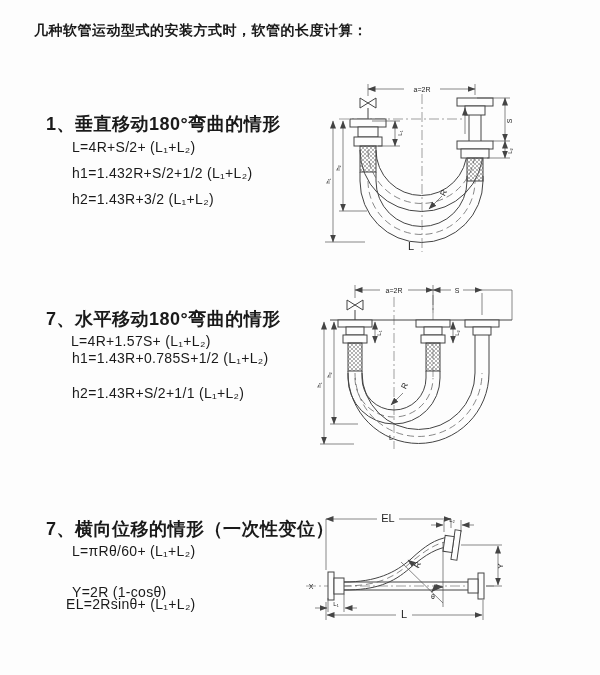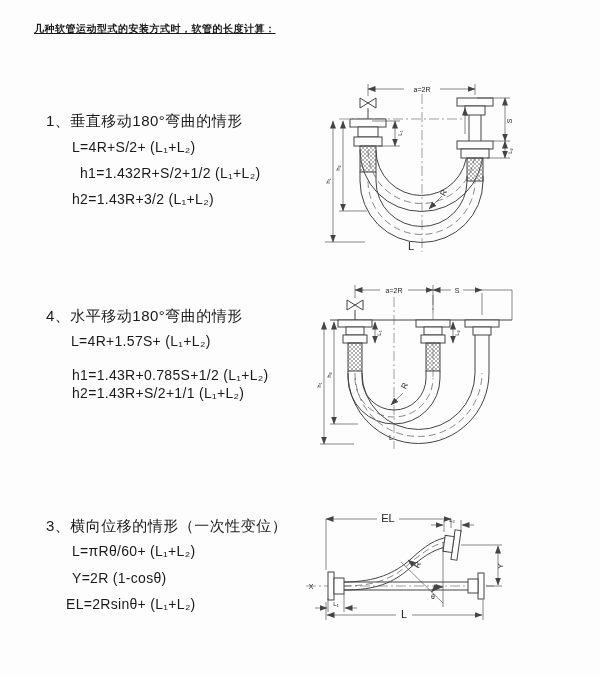--- a/index.html
+++ b/index.html
@@ -2,22 +2,22 @@
 <html><head>
 <meta charset="utf-8">
 <style>
   html,body{margin:0;padding:0;}
   body{
     width:600px;height:675px;overflow:hidden;position:relative;
     background:#fdfdfd;color:#1a1a1a;
     font-family:"Liberation Sans","DejaVu Sans",sans-serif;
   }
   .abs{position:absolute;}
-  .title{left:34px;top:22px;font-size:10px;font-weight:bold;letter-spacing:.5px;text-decoration:underline;}
-  .heading{font-size:15px;font-weight:normal;letter-spacing:.5px;}
+  .title{left:34px;top:22px;font-size:14px;font-weight:bold;letter-spacing:.5px;}
+  .heading{font-size:18px;font-weight:bold;letter-spacing:.5px;}
   .formula{font-size:14px;letter-spacing:.3px;}
   svg{position:absolute;overflow:visible;}
   svg text{fill:#222;font-family:"Liberation Sans","DejaVu Sans",sans-serif;}
   .ln{stroke:#444;stroke-width:1;fill:none;}
   .tn{stroke:#555;stroke-width:.7;fill:none;}
   .cl{stroke:#777;stroke-width:.7;fill:none;stroke-dasharray:10 3 2 3;}
   .dsh{stroke:#555;stroke-width:.7;fill:none;stroke-dasharray:7 4;}
   .fit{fill:#fdfdfd;stroke:#444;stroke-width:1;}
   .hbx{fill:url(#hx);stroke:#444;stroke-width:1;}
   .wbg{fill:#fdfdfd;stroke:none;}
@@ -34,21 +34,21 @@
     <pattern id="hx" width="4" height="4" patternUnits="userSpaceOnUse">
       <path d="M0,4L4,0M0,0L4,4" stroke="#666" stroke-width="0.5" fill="none"></path>
     </pattern>
   </defs>
 </svg>
 
 <div class="abs title">几种软管运动型式的安装方式时，软管的长度计算：</div>
 
 <div class="abs heading" style="left:46px;top:112px">1、垂直移动180°弯曲的情形</div>
 <div class="abs formula" style="left:72px;top:139px">L=4R+S/2+ (L₁+L₂)</div>
-<div class="abs formula" style="left:80px;top:165px">h1=1.432R+S/2+1/2 (L₁+L₂)</div>
+<div class="abs formula" style="left:72px;top:165px">h1=1.432R+S/2+1/2 (L₁+L₂)</div>
 <div class="abs formula" style="left:72px;top:191px">h2=1.43R+3/2 (L₁+L₂)</div>
 
 <svg style="left:315px;top:76px" width="275" height="180" viewBox="0 0 275 180">
 
   <path class="cl" d="M107,18 V176"></path>
   <path class="cl" d="M24,43 H148"></path>
 
   <g>
     <path class="ln" d="M45,74 A61.5,61.5 0 0 0 168,74"></path>
     <path class="ln" d="M61,74 A45.5,45.5 0 0 0 152,74"></path>
@@ -112,23 +112,23 @@
   <text class="t7" x="107" y="16" text-anchor="middle">a=2R</text>
   <text class="t6" x="15" y="105" transform="rotate(-90 15 105)" text-anchor="middle">h₁</text>
   <text class="t6" x="25" y="92" transform="rotate(-90 25 92)" text-anchor="middle">h₂</text>
   <text class="t6" x="87" y="57" transform="rotate(-90 87 57)" text-anchor="middle">L₁</text>
   <text class="t7" x="197" y="45" transform="rotate(-90 197 45)" text-anchor="middle">S</text>
   <text class="t6" x="197" y="75" transform="rotate(-90 197 75)" text-anchor="middle">L₂</text>
   <text class="t8" x="131" y="118" transform="rotate(-65 131 118)" text-anchor="middle">R</text>
   <text class="t11" x="96" y="174" text-anchor="middle">L</text>
 </svg>
 
-<div class="abs heading" style="left:46px;top:307px">4、水平移动180°弯曲的情形</div>
+<div class="abs heading" style="left:46px;top:307px">7、水平移动180°弯曲的情形</div>
 <div class="abs formula" style="left:71px;top:333px">L=4R+1.57S+ (L₁+L₂)</div>
-<div class="abs formula" style="left:72px;top:367px">h1=1.43R+0.785S+1/2 (L₁+L₂)</div>
+<div class="abs formula" style="left:72px;top:350px">h1=1.43R+0.785S+1/2 (L₁+L₂)</div>
 <div class="abs formula" style="left:72px;top:385px">h2=1.43R+S/2+1/1 (L₁+L₂)</div>
 
 <svg style="left:310px;top:283px" width="285" height="170" viewBox="0 0 285 170">
   <path class="cl" d="M84,14 V166"></path>
   <path class="cl" d="M123,12 V95"></path>
 
   <g>
     <path class="ln" d="M165,52 V90 M179,52 V90"></path>
     <path class="ln" d="M38,90 A70.5,70.5 0 0 0 179,90"></path>
     <path class="ln" d="M52,90 A56.5,56.5 0 0 0 165,90"></path>
@@ -195,23 +195,23 @@
   <text class="t7" x="84" y="10" text-anchor="middle">a=2R</text>
   <text class="t7" x="147" y="10" text-anchor="middle">S</text>
   <text class="t6" x="11" y="102" transform="rotate(-90 11 102)" text-anchor="middle">h₁</text>
   <text class="t6" x="21" y="92" transform="rotate(-90 21 92)" text-anchor="middle">h₂</text>
   <text class="t6" x="71" y="50" transform="rotate(-90 71 50)" text-anchor="middle">L₁</text>
   <text class="t6" x="149" y="50" transform="rotate(-90 149 50)" text-anchor="middle">L₂</text>
   <text class="t8" x="97" y="104" transform="rotate(-65 97 104)" text-anchor="middle">R</text>
   <text class="t7" x="81" y="157" text-anchor="middle">L</text>
 </svg>
 
-<div class="abs heading" style="left:46px;top:517px">3、横向位移的情形（一次性变位）</div>
+<div class="abs heading" style="left:46px;top:517px">7、横向位移的情形（一次性变位）</div>
 <div class="abs formula" style="left:72px;top:543px">L=πRθ/60+ (L₁+L₂)</div>
-<div class="abs formula" style="left:72px;top:570px">Y=2R (1-cosθ)</div>
+<div class="abs formula" style="left:72px;top:584px">Y=2R (1-cosθ)</div>
 <div class="abs formula" style="left:66px;top:596px">EL=2Rsinθ+ (L₁+L₂)</div>
 
 <svg style="left:298px;top:502px" width="300" height="145" viewBox="0 0 300 145">
   <path class="cl" d="M8,84 H196"></path>
 
   <g>
     <path class="ln" d="M46,80 H170 M46,88 H170"></path>
     <rect class="fit" x="30" y="70" width="6" height="28"></rect>
     <rect class="fit" x="36" y="76" width="10" height="16"></rect>
     <rect class="fit" x="180" y="71" width="6" height="26"></rect>

